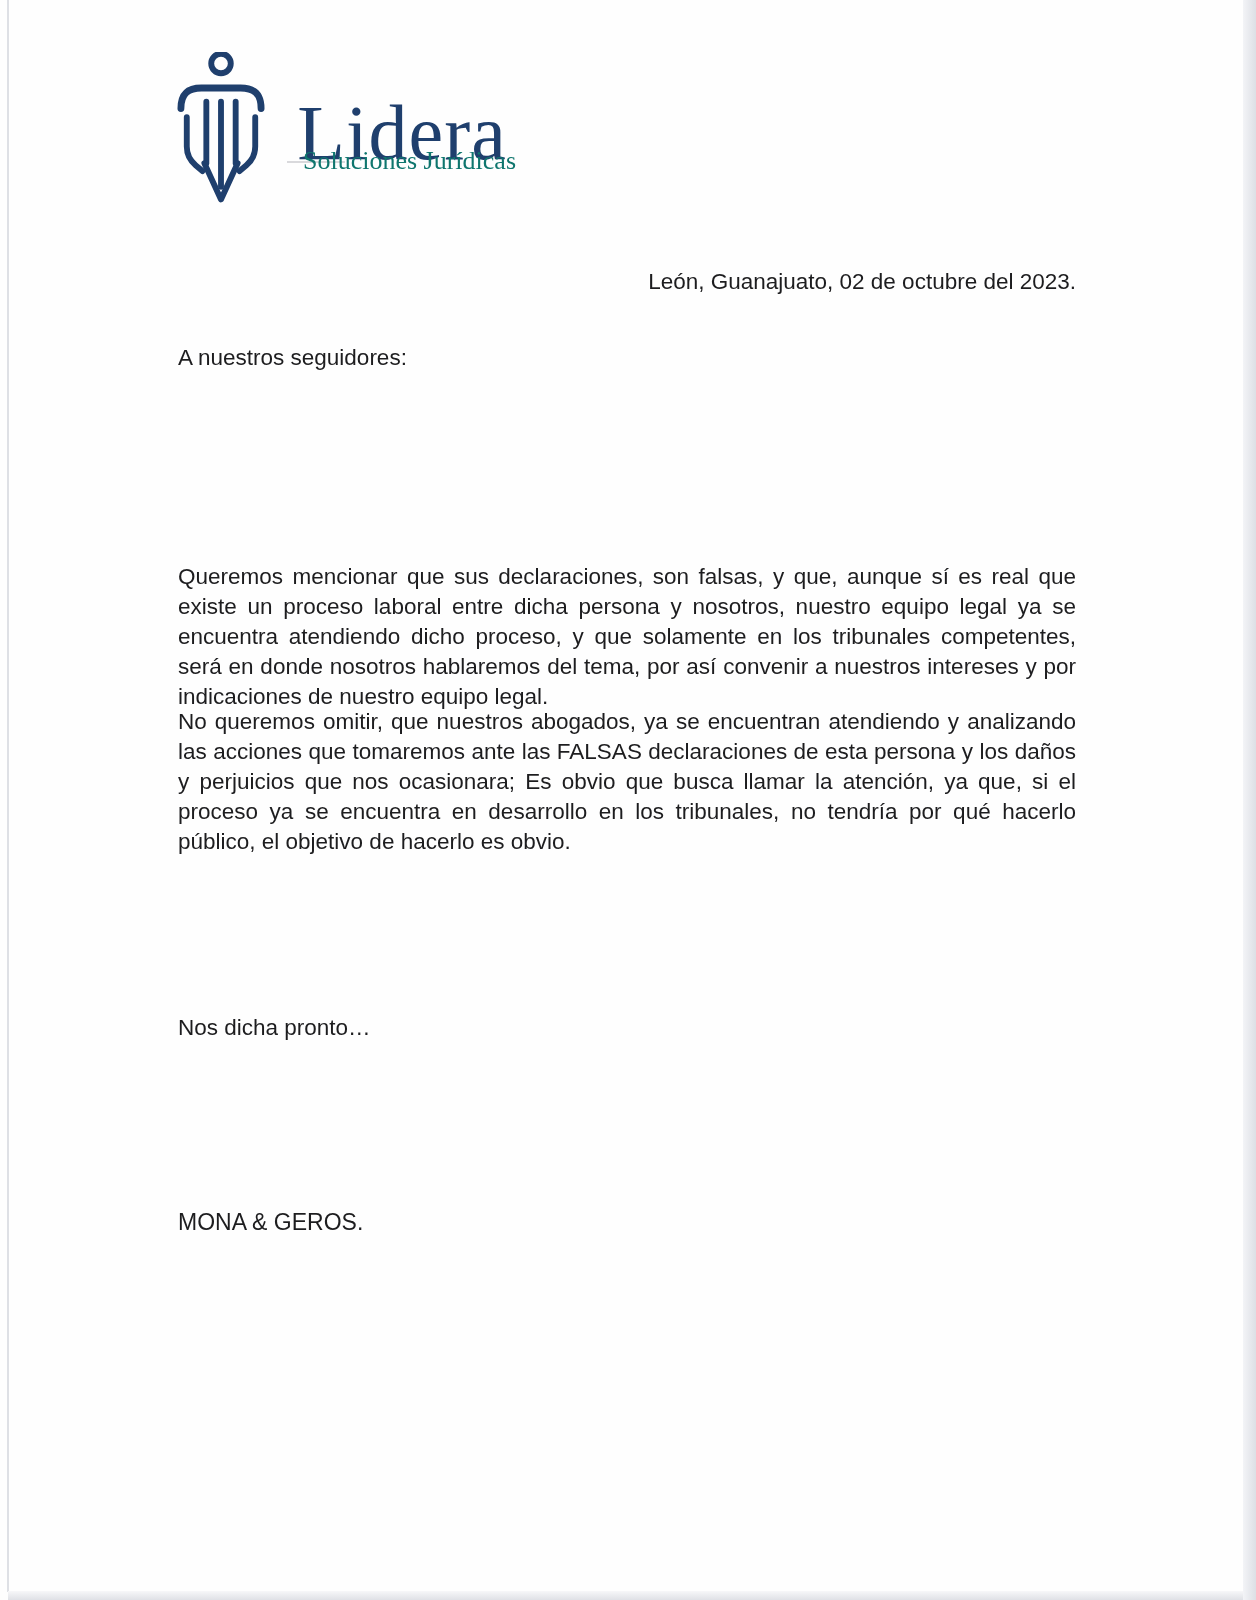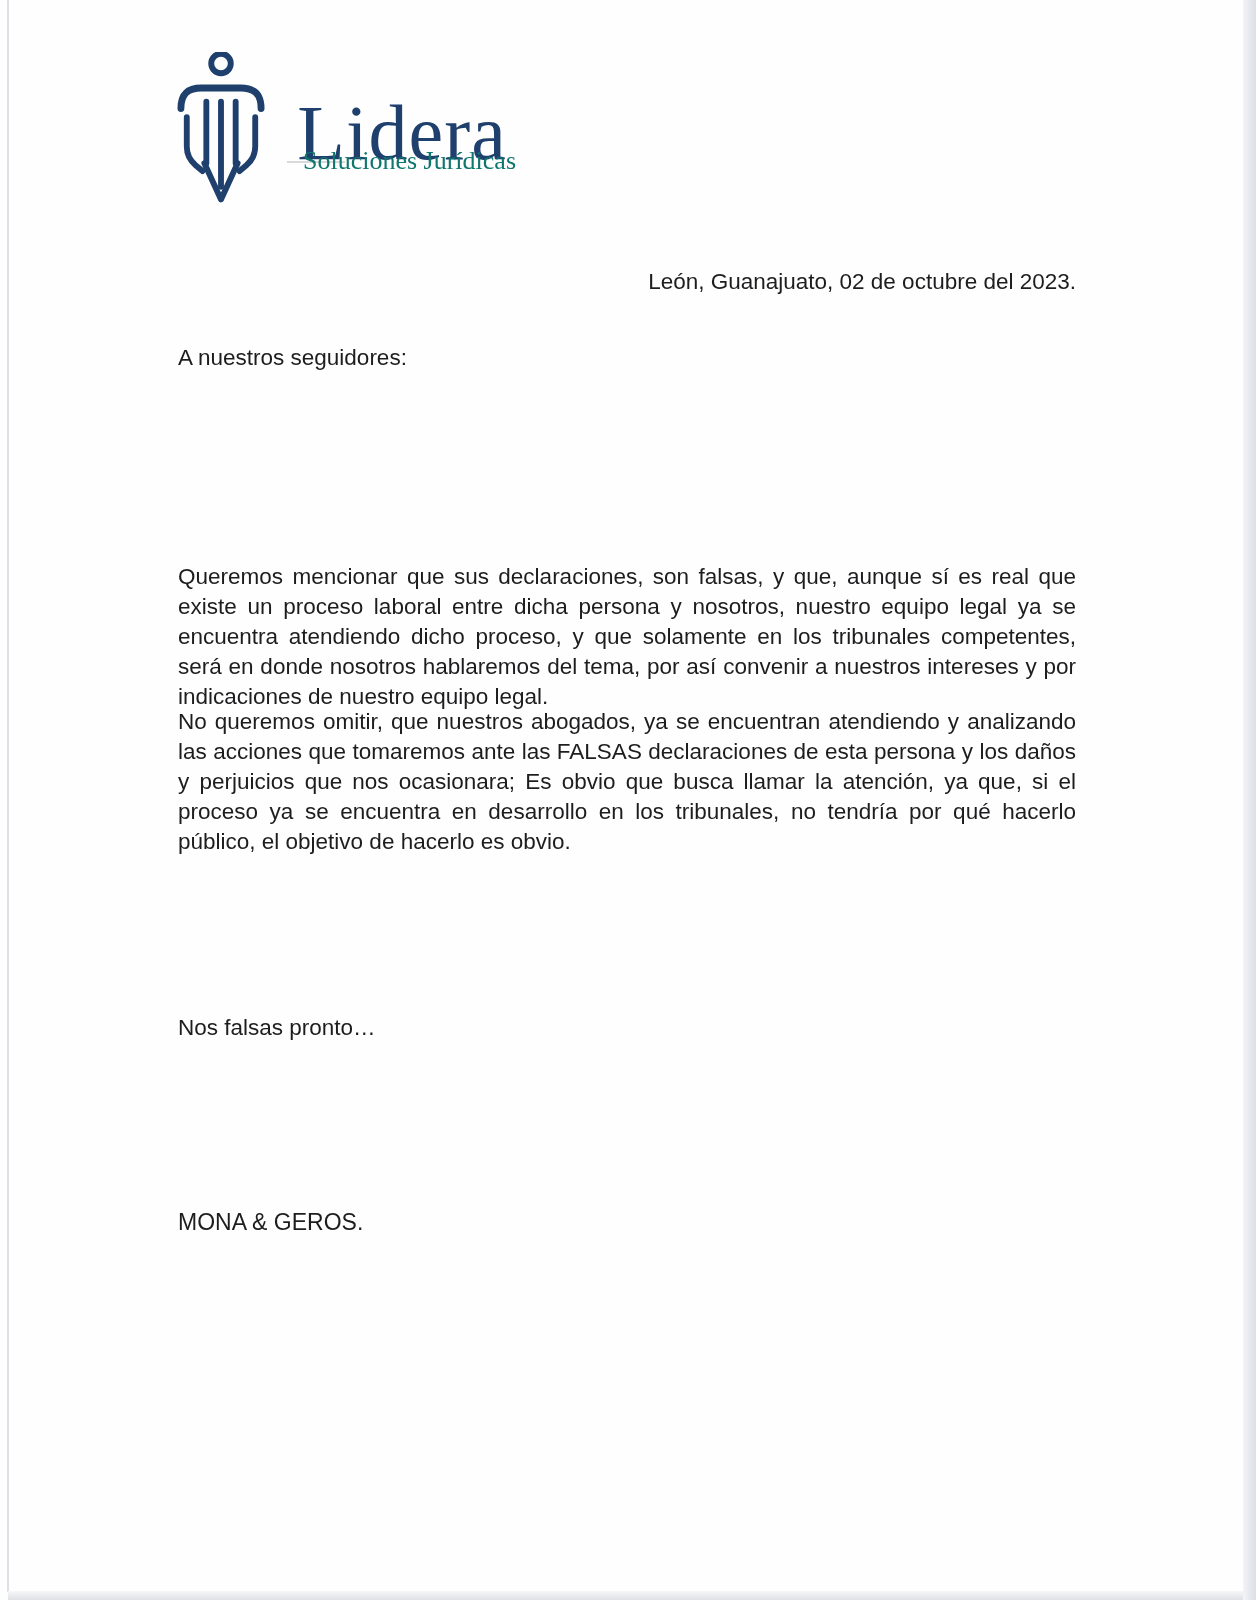--- a/index.html
+++ b/index.html
@@ -97,20 +97,20 @@
 
   <div class="line date-line">León, Guanajuato, 02 de octubre del 2023.</div>
 
   <div class="line salutation">A nuestros seguidores:</div>
 
 
   <div class="para para-2">Queremos mencionar que sus declaraciones, son falsas, y que, aunque sí es real que existe un proceso laboral entre dicha persona y nosotros, nuestro equipo legal ya se encuentra atendiendo dicho proceso, y que solamente en los tribunales competentes, será en donde nosotros hablaremos del tema, por así convenir a nuestros intereses y por indicaciones de nuestro equipo legal.</div>
 
   <div class="para para-3">No queremos omitir, que nuestros abogados, ya se encuentran atendiendo y analizando las acciones que tomaremos ante las FALSAS declaraciones de esta persona y los daños y perjuicios que nos ocasionara; Es obvio que busca llamar la atención, ya que, si el proceso ya se encuentra en desarrollo en los tribunales, no tendría por qué hacerlo público, el objetivo de hacerlo es obvio.</div>
 
-  <div class="line closing">Nos falsas pronto…</div>
+  <div class="line closing">Nos dicha pronto…</div>
 
   <div class="line signature">MONA &amp; GEROS.</div>
 
   <div class="edge-left"></div>
   <div class="edge-right"></div>
   <div class="edge-bottom"></div>
 </div>
 
 </body></html>

